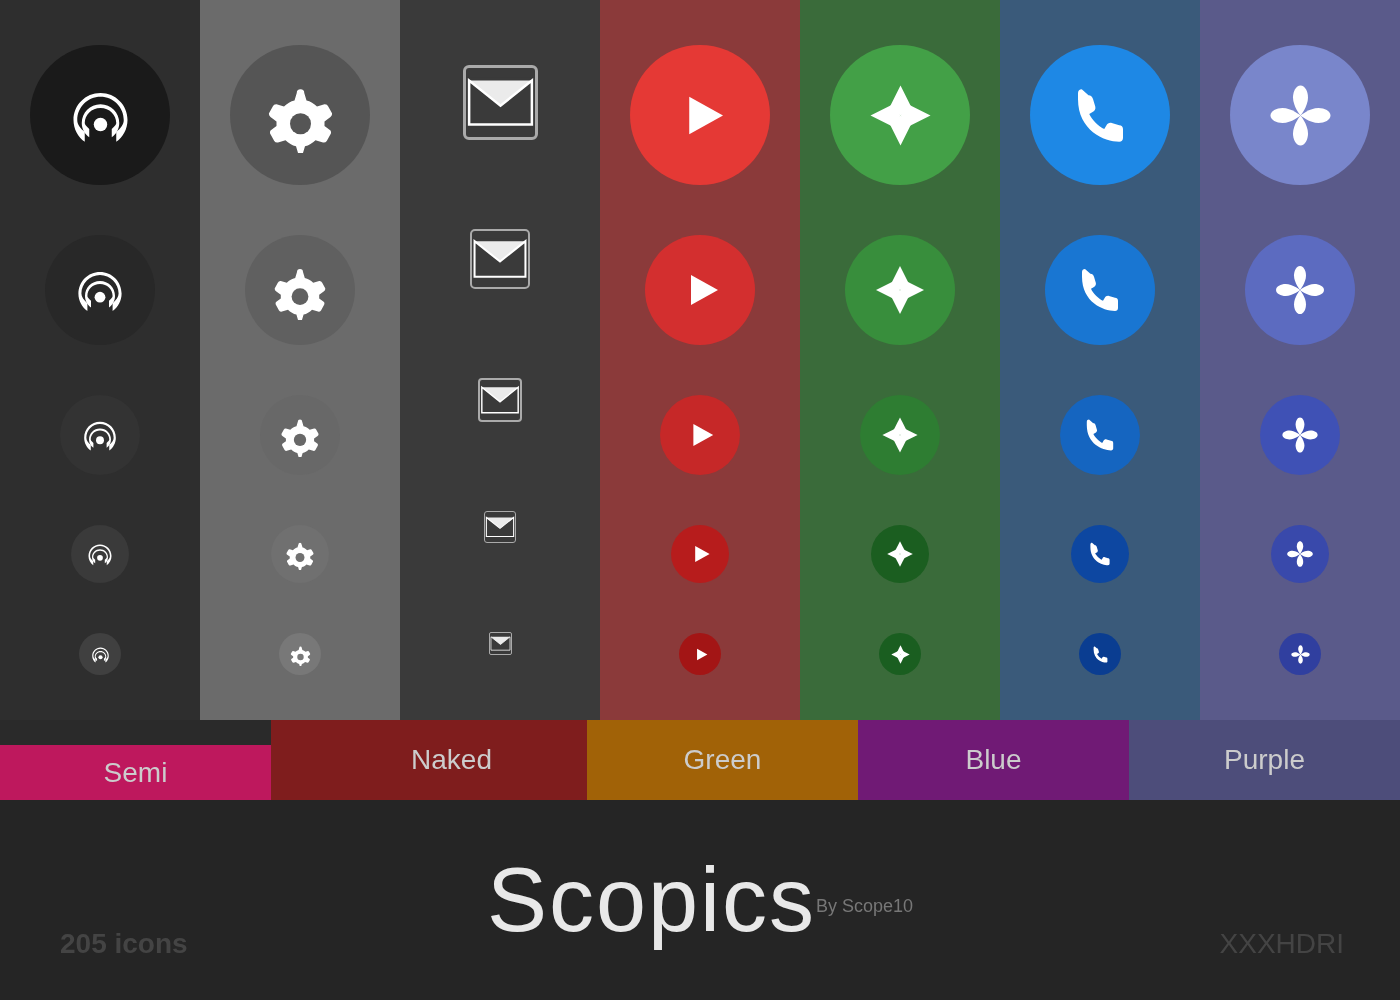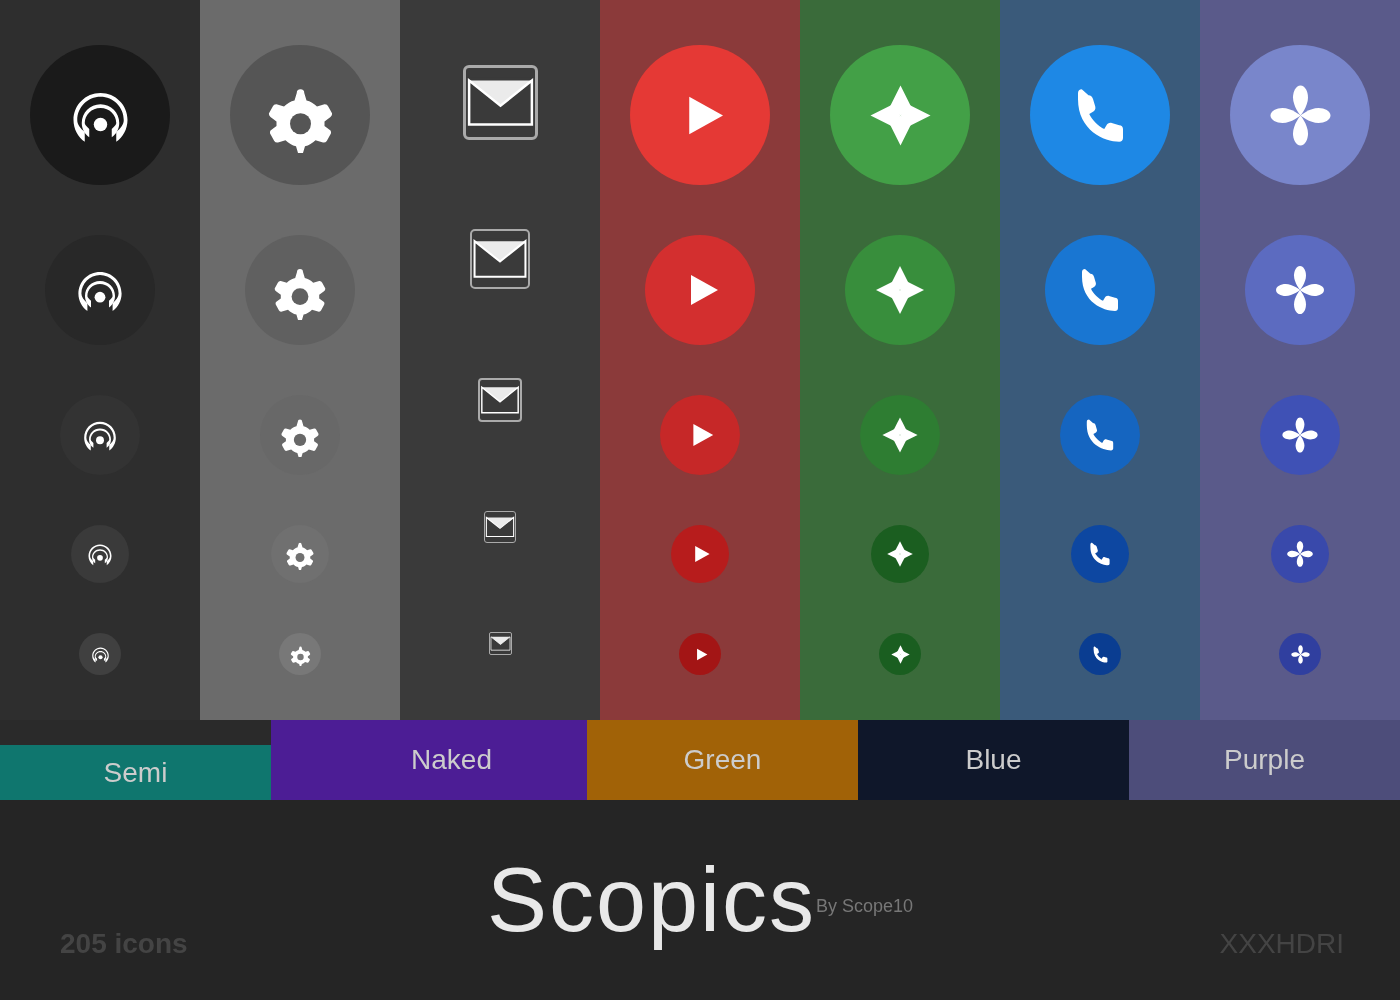--- a/index.html
+++ b/index.html
@@ -54,25 +54,25 @@
       flex: 1;
       display: flex;
       align-items: center;
       justify-content: center;
       font-size: 28px;
       font-weight: 300;
       color: #cccccc;
     }
 
     .lbl-black  { background: #252525; }
-    .lbl-semi   { background: #0f766e; margin-top: 25px; }
-    .lbl-naked  { background: #4c1d95; padding-left: 45px; }
+    .lbl-semi   { background: #be185d; margin-top: 25px; }
+    .lbl-naked  { background: #7f1d1d; padding-left: 45px; }
     .lbl-red    { background: #7a3333; }
     .lbl-green  { background: #a16207; }
-    .lbl-blue   { background: #0f172a; }
+    .lbl-blue   { background: #701a75; }
     .lbl-purple { background: #4d4d7a; }
 
     
     .footer {
       flex: 1;
       background: #252525;
       display: flex;
       flex-direction: row;
       align-items: center;
       justify-content: center;

